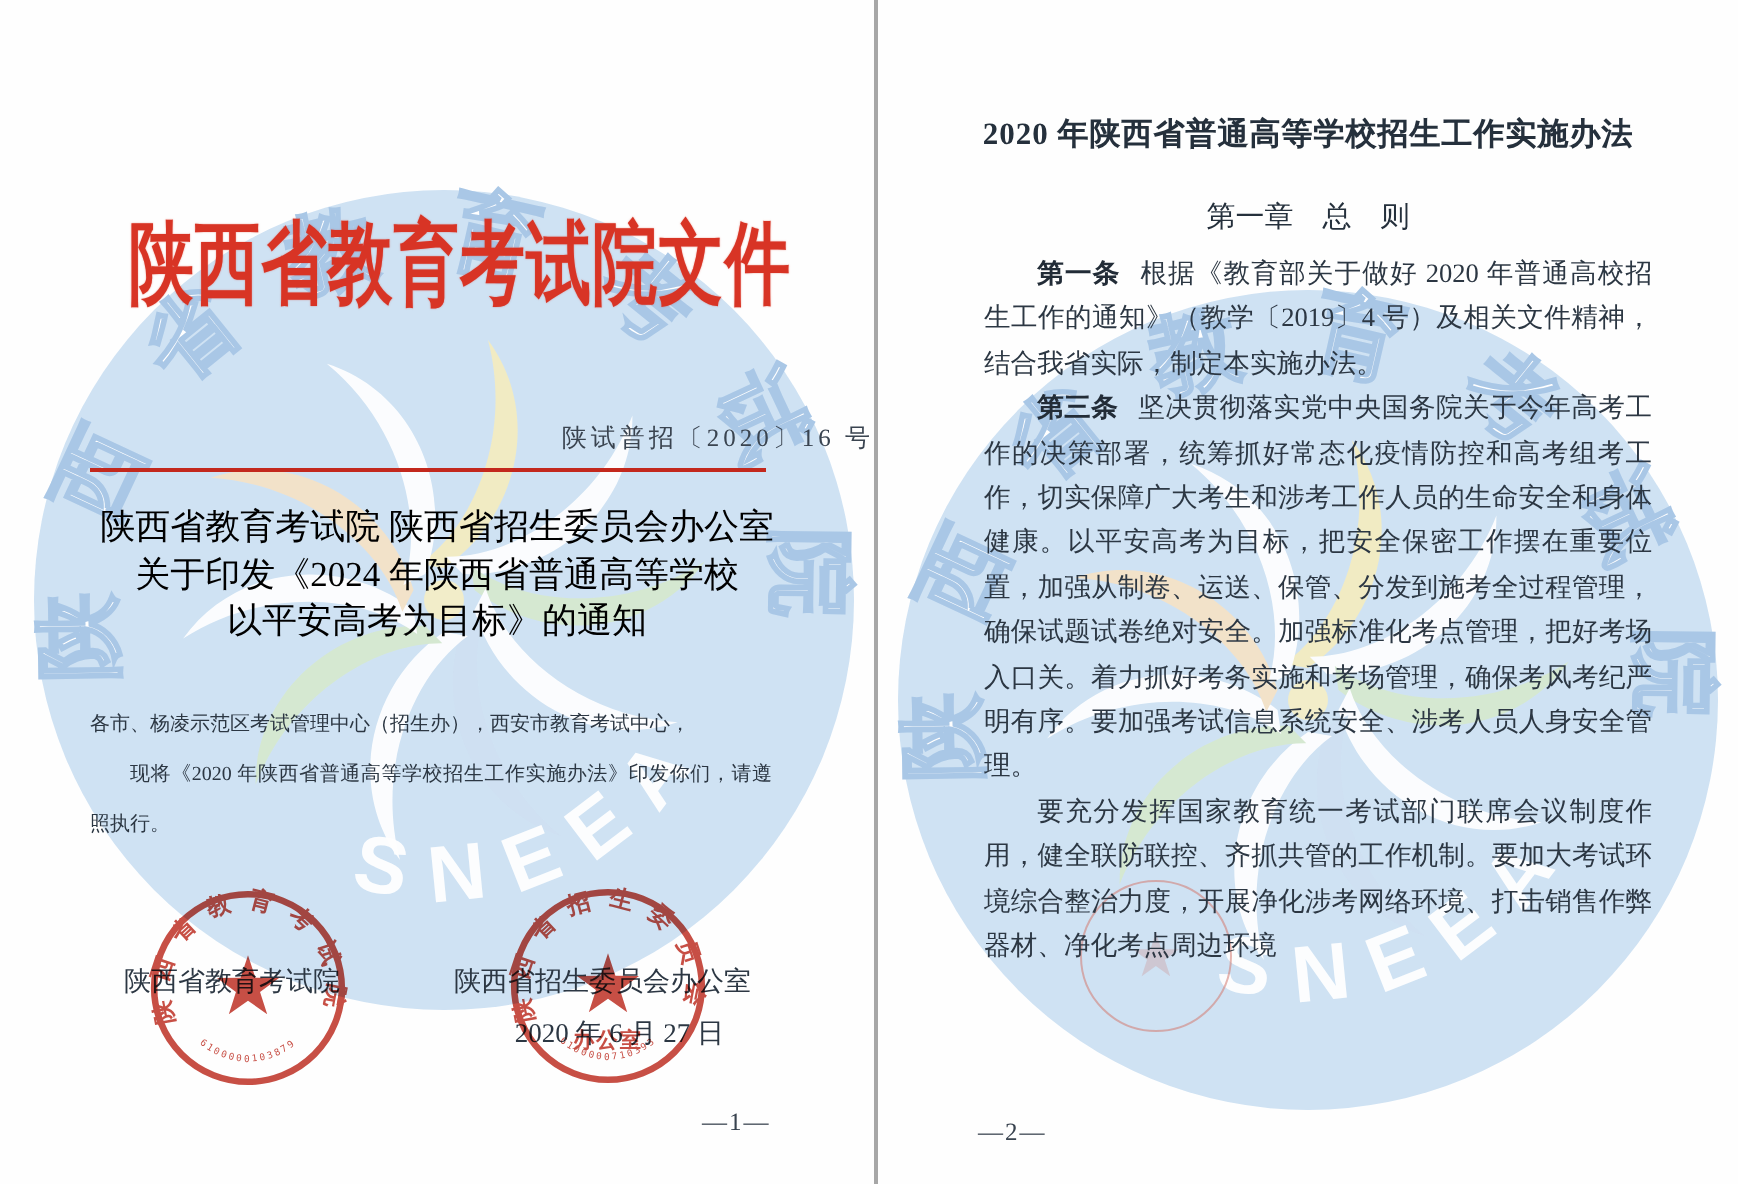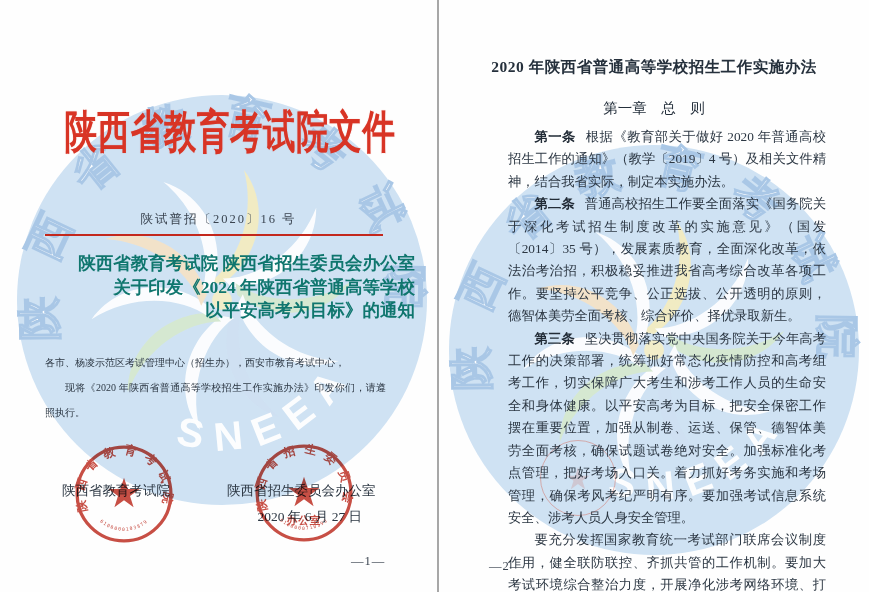--- a/index.html
+++ b/index.html
@@ -12,25 +12,25 @@
   .page-right { left:439px; width:430px; }
   .seam { position:absolute; top:0; left:437px; width:2px; height:592px; background:#a7a7a7; }
 
   .wm { position:absolute; top:0; left:0; z-index:0; pointer-events:none; }
 
   
   .lp-title { position:absolute; top:102px; left:0; width:437px; text-align:center; z-index:2; }
   .lp-title span { display:inline-block; font-size:45px; font-weight:bold; color:#d83425;
                    white-space:nowrap; transform:scaleX(.72); transform-origin:center;
                    letter-spacing:1px; text-shadow:0 0 1px rgba(216,52,37,.55); }
-  .lp-docnum { position:absolute; top:211px; left:0; width:437px; text-align:center;
+  .lp-docnum { position:absolute; top:211px; left:0; width:437px; text-align:right;
                font-size:12.5px; letter-spacing:2px; color:#3a4450; z-index:2; }
   .lp-rule { position:absolute; top:234px; left:45px; width:338px; height:2px; background:#c3281d; z-index:2; }
-  .lp-heading { position:absolute; top:252px; left:22px; width:393px; text-align:right;
-                font-size:17.5px; font-weight:bold; line-height:23.5px; color:#0f766e; z-index:2; }
+  .lp-heading { position:absolute; top:252px; left:22px; width:393px; text-align:center;
+                font-size:17.5px; font-weight:normal; line-height:23.5px; color:#000000; z-index:2; }
   .lp-text { position:absolute; top:351px; left:45px; width:341px; font-size:10px;
              line-height:24.8px; text-align:justify; z-index:2; }
   .lp-text .indent { text-indent:2em; }
   .sig { position:absolute; top:482px; font-size:13.5px; z-index:2; }
   .sig-left  { left:62px; }
   .sig-right { left:227px; }
   .lp-date { position:absolute; top:508px; left:228px; width:134px; text-align:right;
              font-size:13.5px; z-index:2; }
   .pagenum { position:absolute; font-size:12.5px; color:#39434f; z-index:2; letter-spacing:1px; }
   .lp-pagenum { top:554px; left:351px; }
@@ -40,21 +40,21 @@
   .seal-left  { top:443px; left:73px;  width:102px; height:102px; }
   .seal-right { top:442px; left:253px; width:102px; height:102px; }
 
   
   .rp-title { position:absolute; top:57px; left:20px; width:390px; text-align:center;
               font-size:15.5px; font-weight:bold; color:#25303c; letter-spacing:.5px; z-index:2; }
   .rp-chapter { position:absolute; top:99px; left:20px; width:390px; text-align:center;
                 font-size:14.5px; font-weight:normal; color:#25303c; z-index:2; }
   .rp-body { position:absolute; top:126px; left:53px; width:334px; font-size:13.3px;
              line-height:22.4px; text-align:justify; z-index:2; }
-  .rp-body p { text-indent:2em;margin-left:16px; }
+  .rp-body p { text-indent:2em; }
   .art-lbl { font-weight:bold; margin-right:.75em; color:#222c37; }
   .art-lbl:empty { margin:0; }
 
   .ghost-seal { position:absolute; top:440px; left:101px; width:76px; height:76px; z-index:1;
                 border:1.5px solid rgba(211,122,112,.55); border-radius:50%;
                 display:flex; align-items:center; justify-content:center; }
   .ghost-seal .ghost-star { font-size:30px; color:rgba(205,105,95,.22);
                             font-family:"DejaVu Sans",sans-serif; }
 
   
@@ -168,24 +168,21 @@
     </svg>
 
     <div class="rp-title">2020 年陕西省普通高等学校招生工作实施办法</div>
     <div class="rp-chapter">第一章　总　则</div>
 
     <div class="rp-body">
       <p>
         <span class="art-lbl">第一条</span><span>根据《教育部关于做好 2020 年普通高校招生工作的通知》（教学〔2019〕4 号）及相关文件精神，结合我省实际，制定本实施办法。</span>
       </p>
       <p>
-        <span class="art-lbl">第二条</span><span>普通高校招生工作要全面落实《国务院关于深化考试招生制度改革的实施意见》（国发〔2014〕35 号），发展素质教育，全面深化改革，依法治考治招，积极稳妥推进我省高考综合改革各项工作。要坚持公平竞争、公正选拔、公开透明的原则，德智体美劳全面考核、综合评价、择优录取新生。</span>
-      </p>
-      <p>
-        <span class="art-lbl">第三条</span><span>坚决贯彻落实党中央国务院关于今年高考工作的决策部署，统筹抓好常态化疫情防控和高考组考工作，切实保障广大考生和涉考工作人员的生命安全和身体健康。以平安高考为目标，把安全保密工作摆在重要位置，加强从制卷、运送、保管、德智体美劳全面考核，确保试题试卷绝对安全。加强标准化考点管理，把好考场入口关。着力抓好考务实施和考场管理，确保考风考纪严明有序。要加强考试信息系统安全、涉考人员人身安全管理。</span>
+        <span class="art-lbl">第三条</span><span>坚决贯彻落实党中央国务院关于今年高考工作的决策部署，统筹抓好常态化疫情防控和高考组考工作，切实保障广大考生和涉考工作人员的生命安全和身体健康。以平安高考为目标，把安全保密工作摆在重要位置，加强从制卷、运送、保管、分发到施考全过程管理，确保试题试卷绝对安全。加强标准化考点管理，把好考场入口关。着力抓好考务实施和考场管理，确保考风考纪严明有序。要加强考试信息系统安全、涉考人员人身安全管理。</span>
       </p>
       <p>
         <span class="art-lbl"></span><span>要充分发挥国家教育统一考试部门联席会议制度作用，健全联防联控、齐抓共管的工作机制。要加大考试环境综合整治力度，开展净化涉考网络环境、打击销售作弊器材、净化考点周边环境</span>
       </p>
     </div>
 
     <div class="ghost-seal">
       <span class="ghost-star">★</span>
     </div>
 

